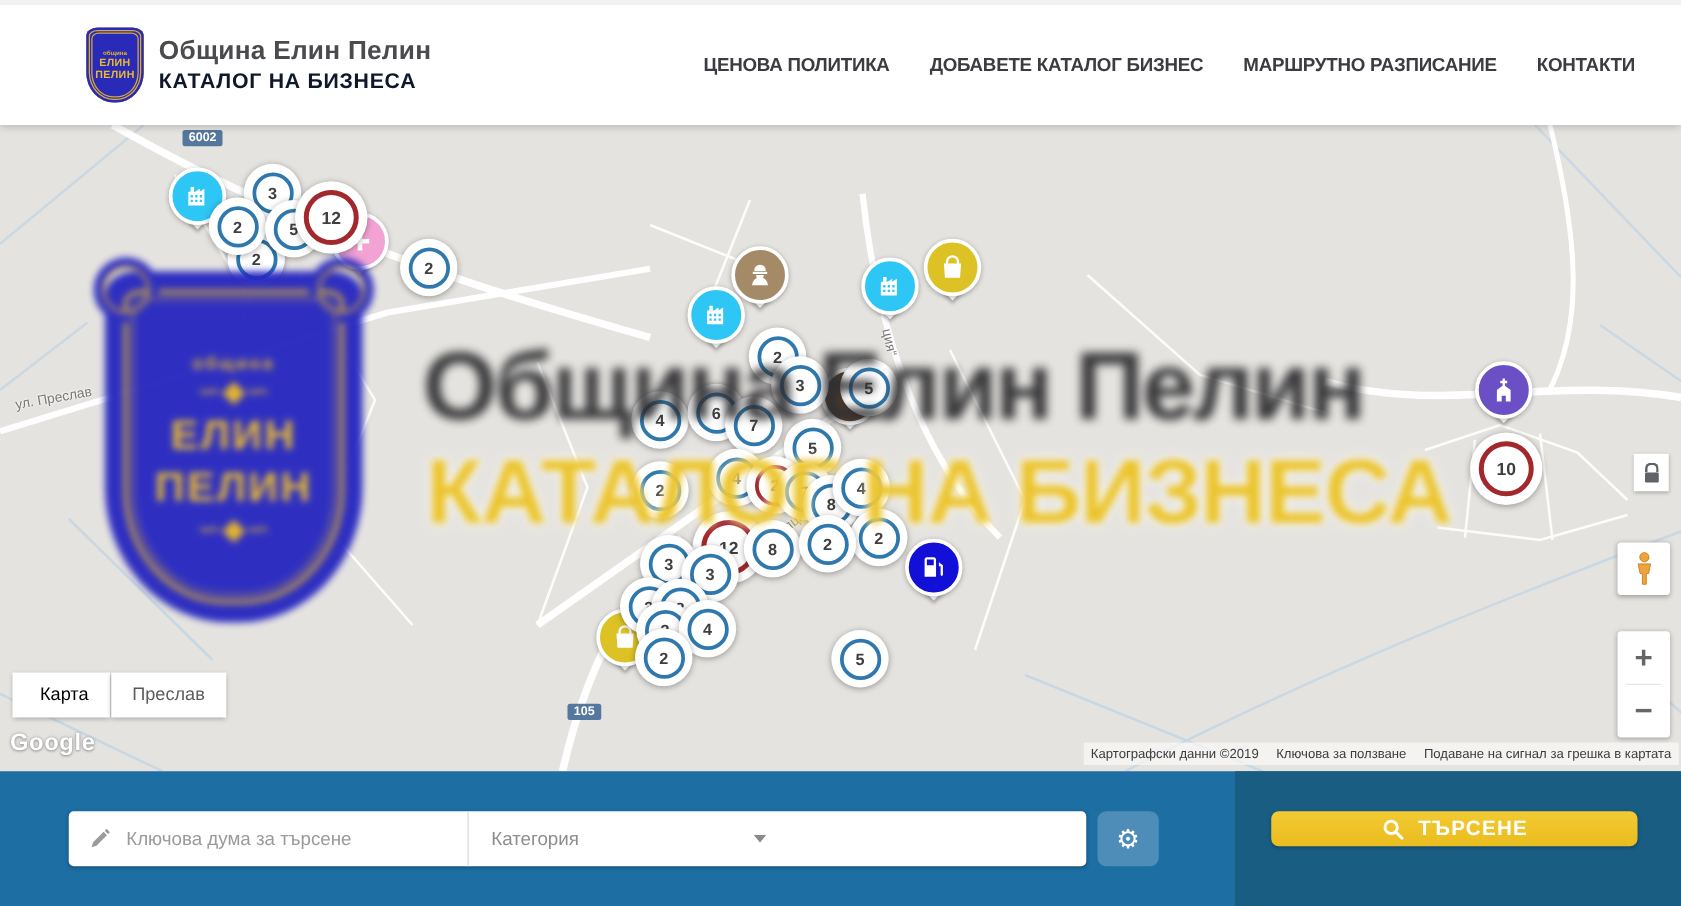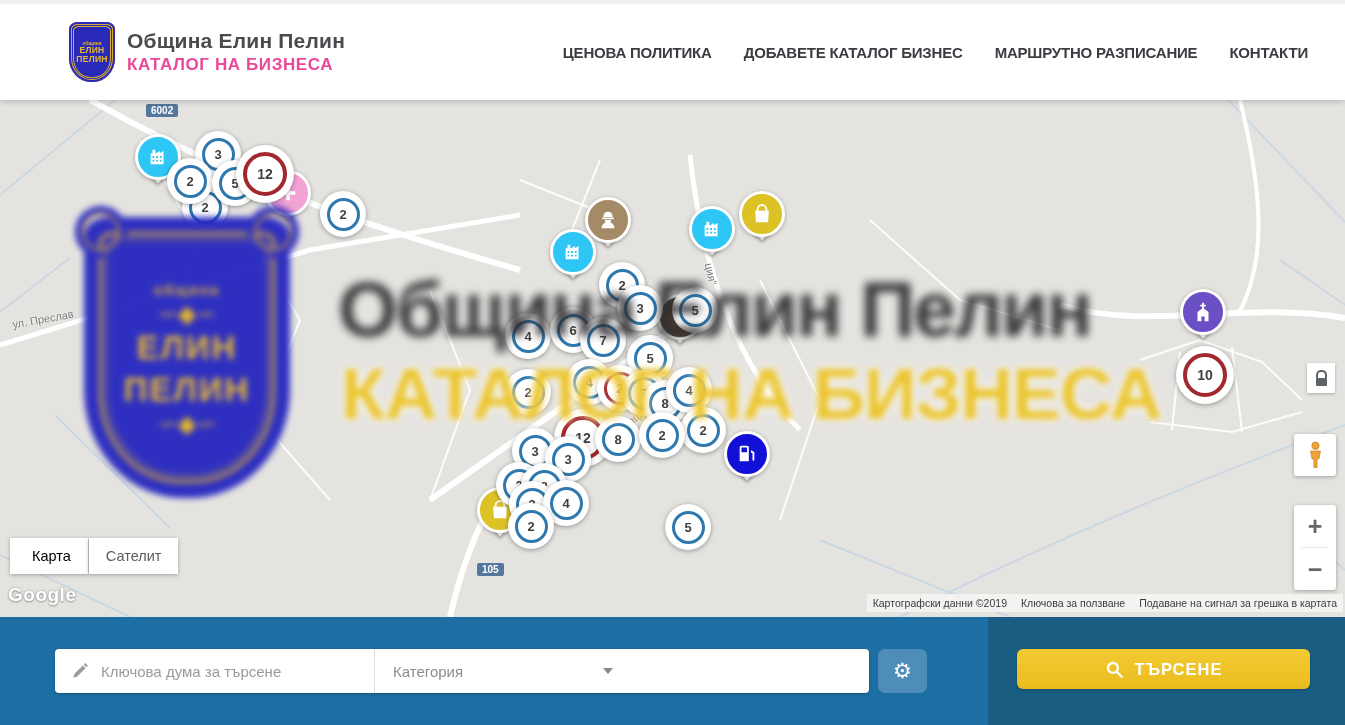--- a/index.html
+++ b/index.html
@@ -11,21 +11,21 @@
           display:flex;align-items:center;justify-content:space-between;padding:0 25px;box-sizing:border-box;
           box-shadow:0 2px 6px rgba(0,0,0,.18);border-top:4px solid #f1f1f1;}
   .brand{display:flex;align-items:center;gap:12px;cursor:pointer;padding-left:44px;}
   .emblem-sm{width:46px;height:60px;background:#2a2ab8;border-radius:9px 9px 48% 48%/7px 7px 40% 40%;
              position:relative;display:flex;flex-direction:column;align-items:center;justify-content:center;
              box-shadow:inset 0 0 0 2px #2a2ab8, inset 0 0 0 3px #d9ab2e;}
   .emblem-sm:before{content:"";position:absolute;inset:4px;border:1px solid #d9ab2e;border-radius:6px 6px 46% 46%/5px 5px 38% 38%;}
   .emblem-sm .tiny{font-size:5px;color:#e3b32a;font-weight:bold;}
   .emblem-sm .nm{font-size:8.5px;line-height:9.5px;color:#e9ba2d;font-weight:bold;letter-spacing:.3px;}
   .brand-title{font-size:21px;font-weight:bold;color:#4b4b4f;letter-spacing:.2px;}
-  .brand-sub{font-size:17px;font-weight:bold;color:#ec4899;letter-spacing:.6px;margin-top:2px;}
+  .brand-sub{font-size:17px;font-weight:bold;color:#0f172a;letter-spacing:.6px;margin-top:2px;}
   .nav{display:flex;align-items:flex-end;gap:32px;padding-right:12px;}
   .nav-item{font-size:15px;font-weight:bold;color:#3b3b41;letter-spacing:-.2px;cursor:pointer;white-space:nowrap;}
 
   
   .map{position:absolute;top:100px;left:0;width:1345px;height:634px;background:#e5e3df;overflow:hidden;z-index:1;cursor:grab;}
   .roads{position:absolute;inset:0;z-index:0;}
   .street-label{position:absolute;font-size:11px;color:#787878;z-index:1;white-space:nowrap;
                 text-shadow:0 0 2px #fff,0 0 2px #fff;}
   .route-shield{position:absolute;font-size:10px;font-weight:bold;color:#fff;background:#54779d;
                 padding:1px 5px;border-radius:2px;z-index:1;}
@@ -107,21 +107,21 @@
   .select-box{display:flex;align-items:center;justify-content:space-between;border-left:1px solid #dcdcdc;
               padding:0 16px 0 18px;cursor:pointer;}
   .select-box.cat{flex:0 0 220px;}
   .select-box.loc{flex:1;}
   .select-box .lbl{font-size:15px;color:#8d8d8d;}
   .select-box .arrow{width:0;height:0;border-left:5px solid transparent;border-right:5px solid transparent;
                      border-top:6px solid #8a8a8a;}
   .gear-btn{position:absolute;left:878px;top:32px;width:49px;height:44px;border:none;border-radius:7px;
             background:rgba(255,255,255,.22);color:#fff;font-size:21px;cursor:pointer;
             font-family:"DejaVu Sans",sans-serif;display:flex;align-items:center;justify-content:center;}
-  .search-btn{position:absolute;left:1017px;top:32px;width:293px;height:40px;border:none;border-radius:6px;
+  .search-btn{position:absolute;left:1017px;top:32px;width:293px;height:28px;border:none;border-radius:6px;
               background:linear-gradient(#f3ca33,#eabd1e);color:#fff;font-size:16.5px;font-weight:bold;
               letter-spacing:1px;cursor:pointer;display:flex;align-items:center;justify-content:center;gap:11px;
               font-family:"Liberation Sans",sans-serif;box-shadow:0 1px 3px rgba(0,0,0,.25);}
   .search-btn svg{width:19px;height:19px;}
 </style>
 </head>
 <body>
 
 <div class="stage">
 
@@ -176,21 +176,21 @@
         <path d="M0 245 L310 150 L520 115" stroke-width="5"></path>
         <path d="M430 400 L700 210" stroke-width="6"></path>
         <path d="M690 55 C700 150,730 260,800 330" stroke-width="5"></path>
         <path d="M450 517 C470 430,500 380,545 330" stroke-width="6"></path>
         <path d="M1060 205 C1150 232,1240 200,1345 218" stroke-width="6"></path>
         <path d="M1240 0 C1262 90,1268 160,1238 215" stroke-width="4"></path>
       </g>
     </svg>
 
     <span class="route-shield" style="left: 146px; top: 4px;">6002</span>
-      <span class="route-shield" style="left: 477px; top: 463px;">105</span>
+      <span class="route-shield" style="left: 454px; top: 463px;">105</span>
       <span class="street-label" style="left: 12px; top: 213px; transform: rotate(-10deg);">ул. Преслав</span>
       <span class="street-label" style="left: 568px; top: 330px; transform: rotate(-38deg);">бул. „Новоселци“</span>
       <span class="street-label" style="left: 700px; top: 168px; transform: rotate(78deg);">ция“</span>
       <div class="pin" style="left: 135px; top: 34px;">
         <div class="tail"></div>
         <div class="circ" style="background: rgb(46, 198, 245);">
           <svg viewBox="0 0 24 24">
             <path fill="#fff" fill-rule="evenodd" d="M4 20V8h2V4h3v4h1l4-2.5V8l4-2.5V20H4zm2-3h2v-2H6v2zm4 0h2v-2h-2v2zm4 0h2v-2h-2v2zM6 13h2v-2H6v2zm4 0h2v-2h-2v2zm4 0h2v-2h-2v2z"></path>
           </svg>
         </div>
@@ -372,21 +372,21 @@
       <span class="orn">∽◆∽</span>
       <span class="nm">ЕЛИН</span>
       <span class="nm">ПЕЛИН</span>
       <span class="orn">∽◆∽</span>
     </div>
     <div class="wm wm-title">Община Елин Пелин</div>
     <div class="wm wm-sub">КАТАЛОГ НА БИЗНЕСА</div>
 
     <div class="maptype">
       <div class="btn active">Карта</div>
-      <div class="btn inactive">Сателит</div>
+      <div class="btn inactive">Преслав</div>
     </div>
     <div class="glogo">Google</div>
     <div class="attrib">
         <span>Картографски данни ©2019</span>
         <span>Ключова за ползване</span>
         <span>Подаване на сигнал за грешка в картата</span>
       </div>
     <div class="lock-btn">
       <span class="lock-shackle"></span>
       <span class="lock-body"></span>

